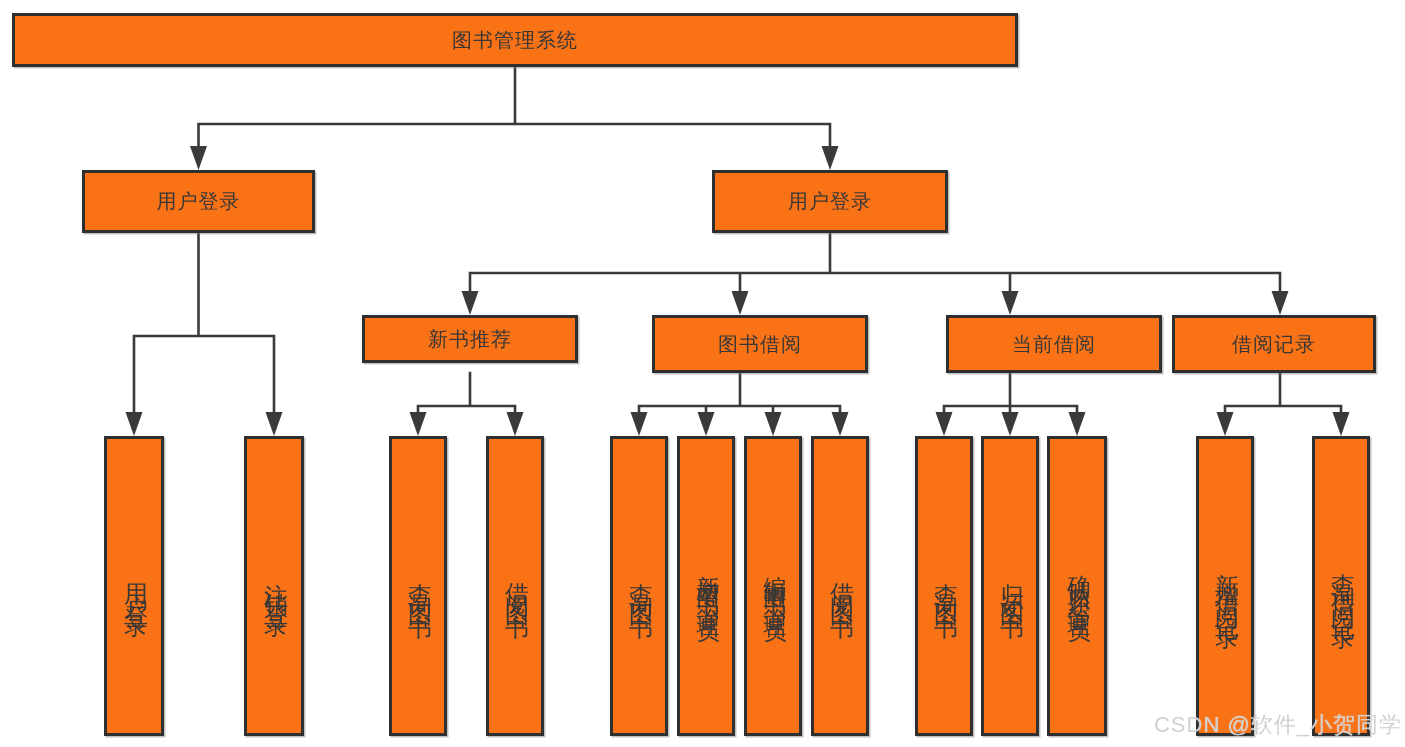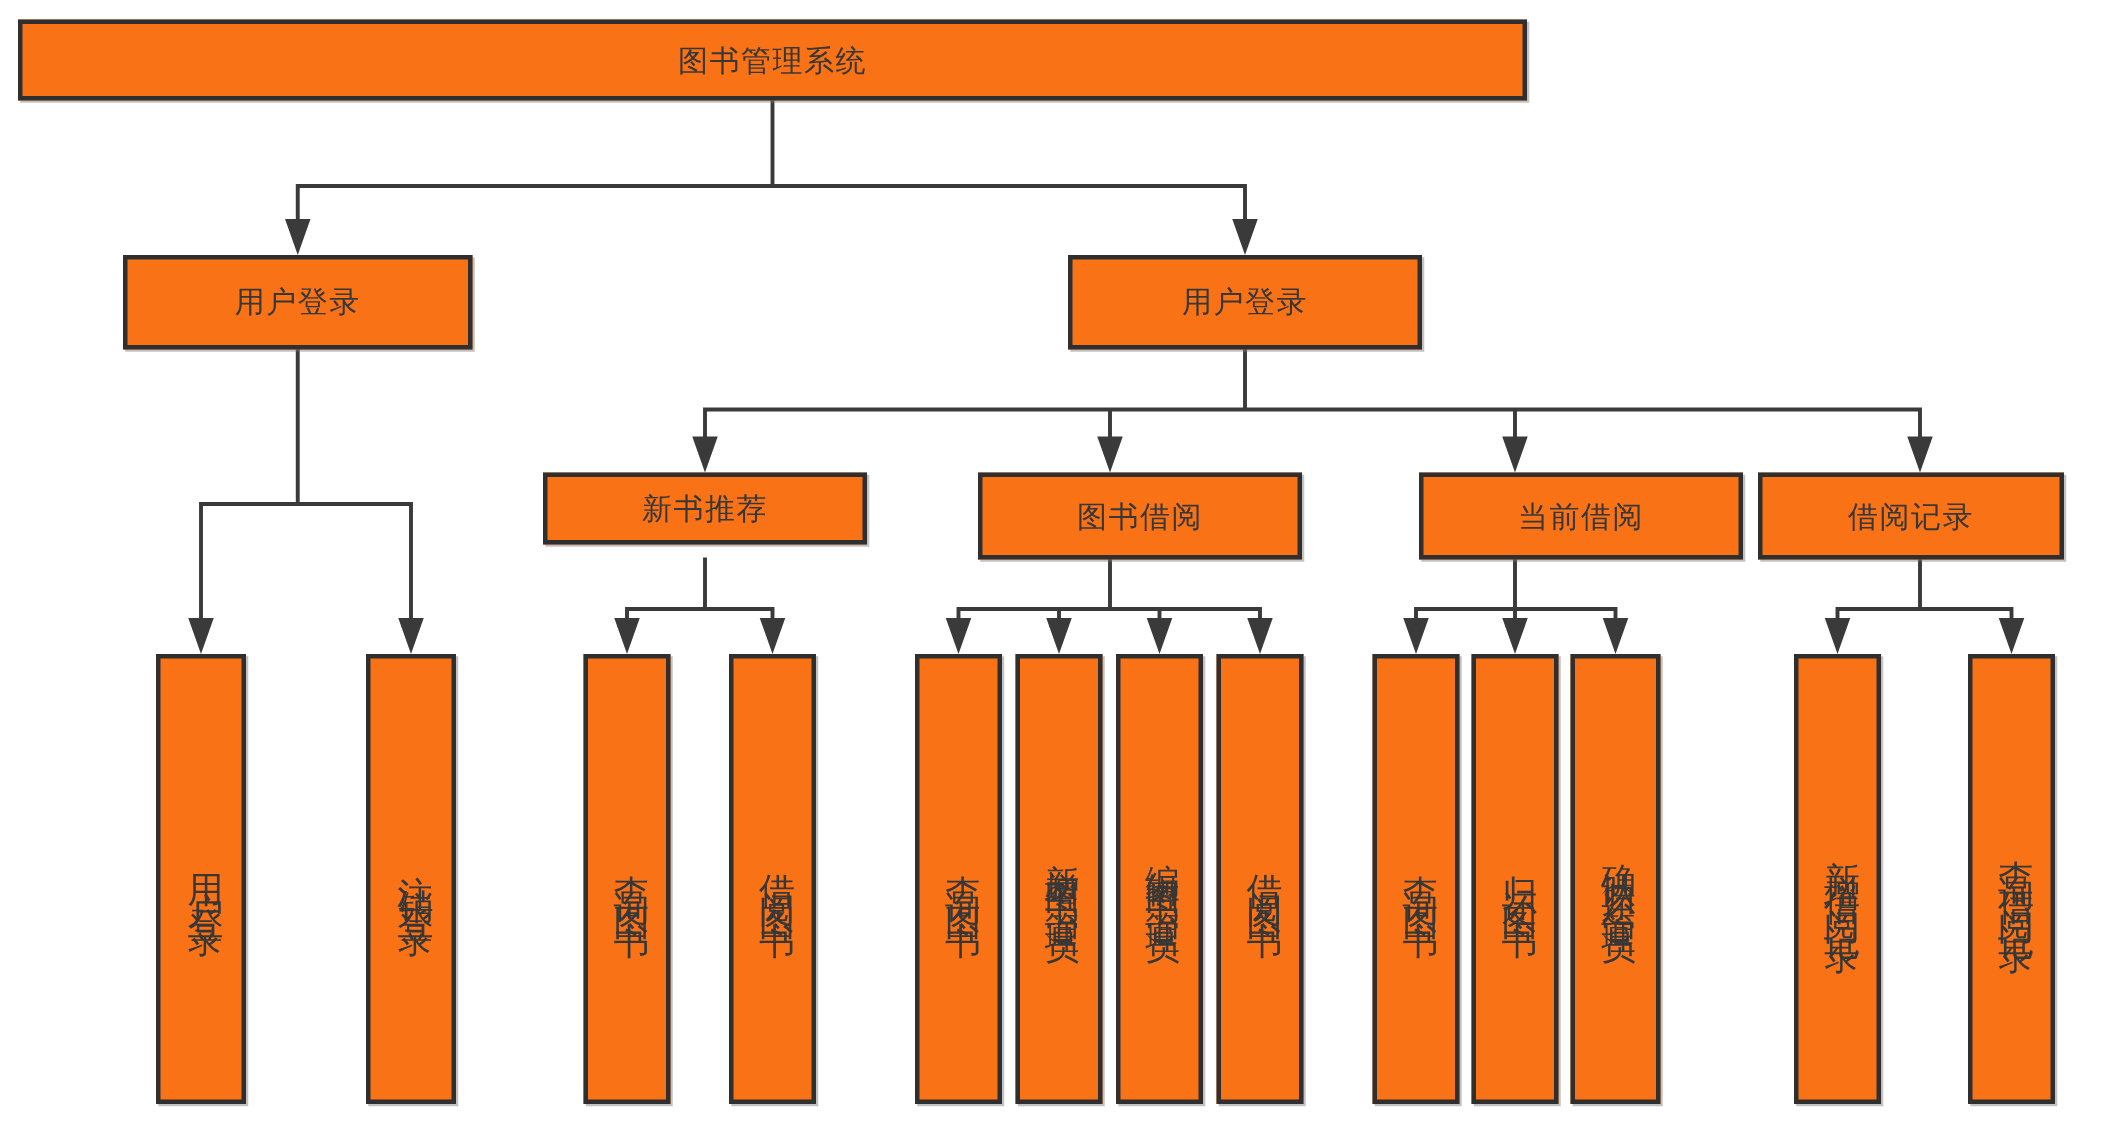--- a/index.html
+++ b/index.html
@@ -140,13 +140,14 @@
       <div class="node v" style="left: 1047px; top: 436px; width: 60px; height: 300px;">
         <span class="label long">确认归还（管理员）</span>
       </div>
       <div class="node v" style="left: 1196px; top: 436px; width: 58px; height: 300px;">
         <span class="label">新增借阅记录</span>
       </div>
       <div class="node v" style="left: 1312px; top: 436px; width: 58px; height: 300px;">
         <span class="label">查询借阅记录</span>
       </div>
     </div>
+  <div id="watermark">CSDN @软件_小贺同学</div>
 </div>
 
 </body></html>

